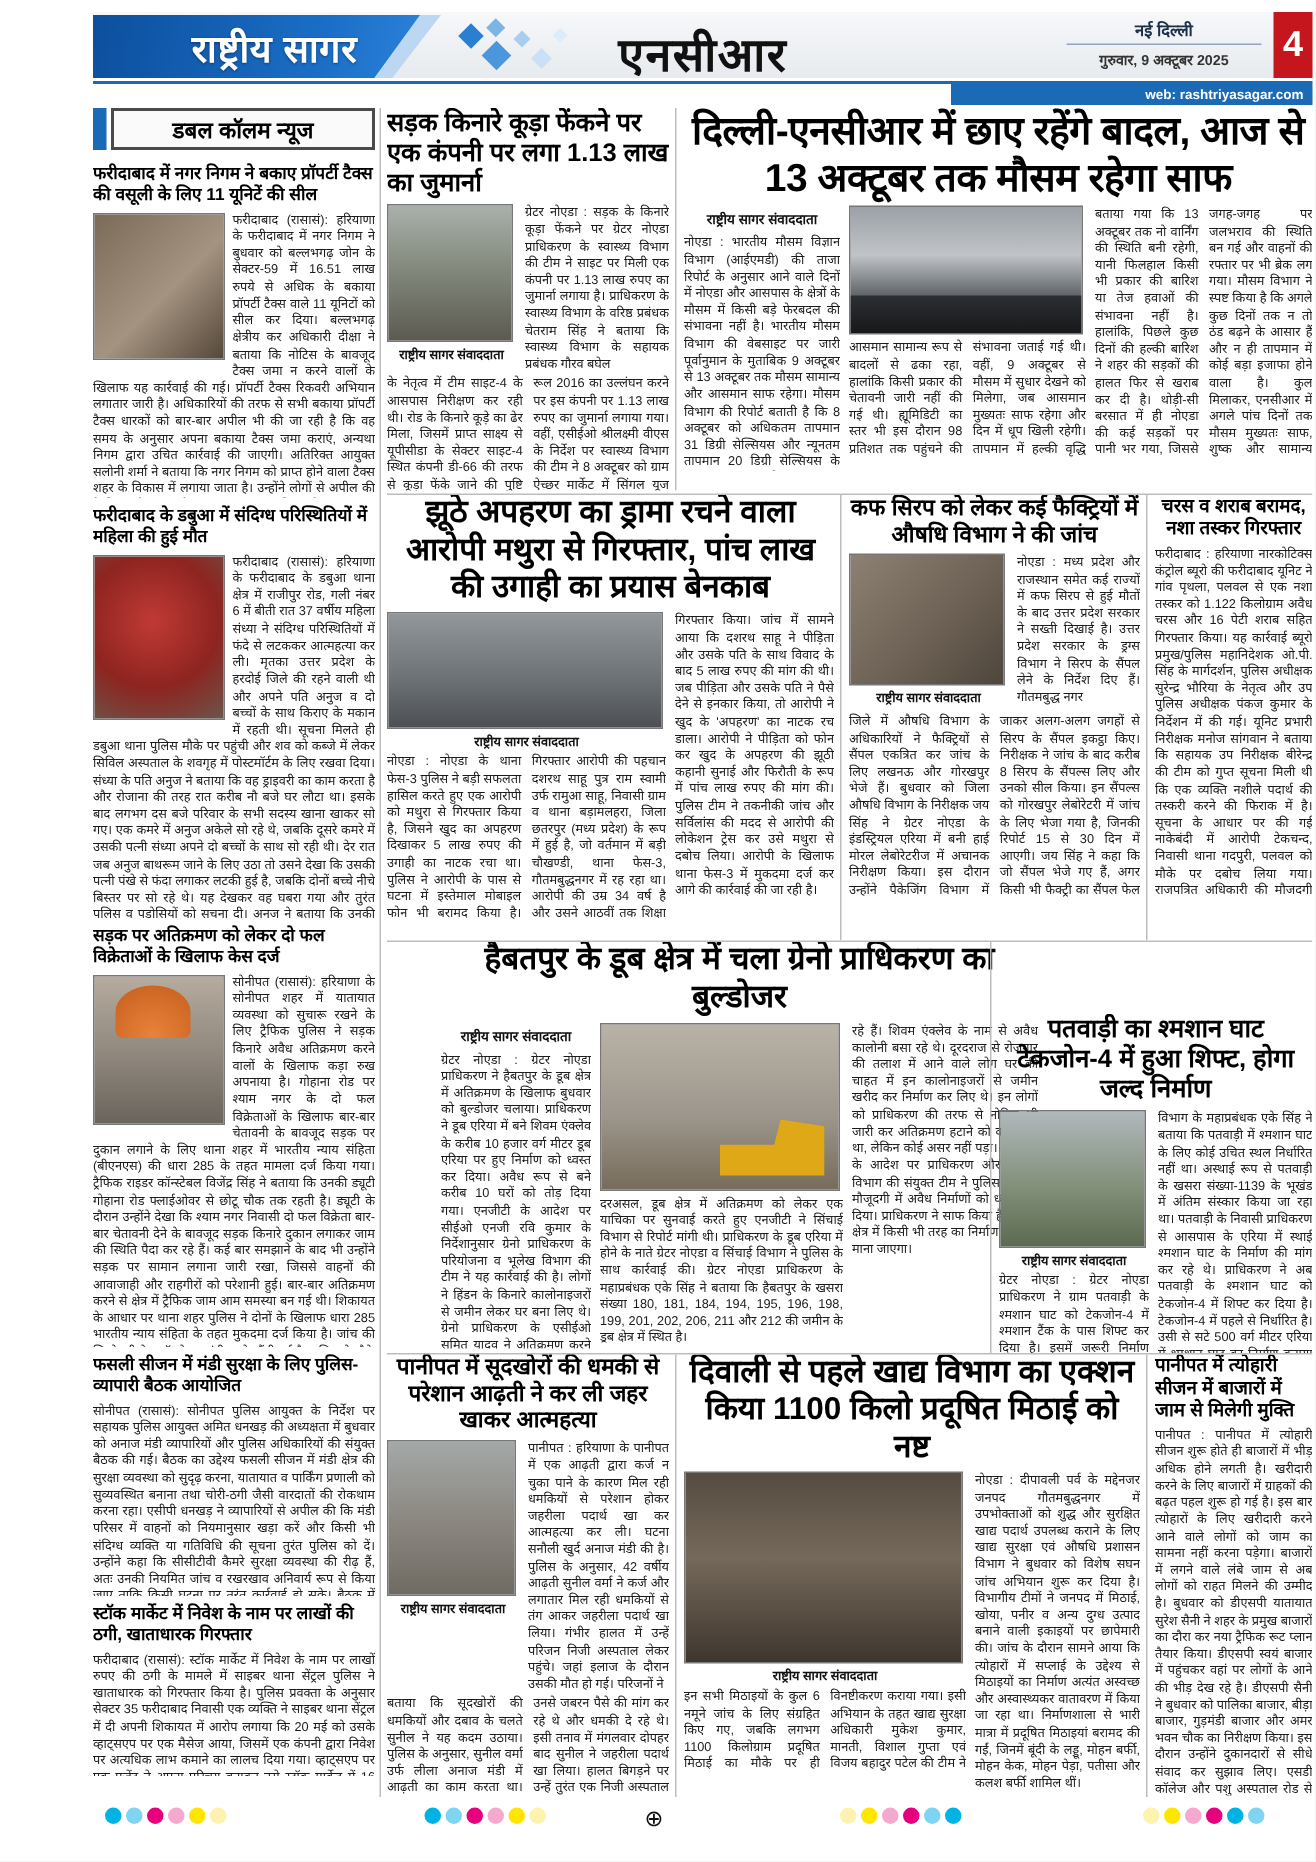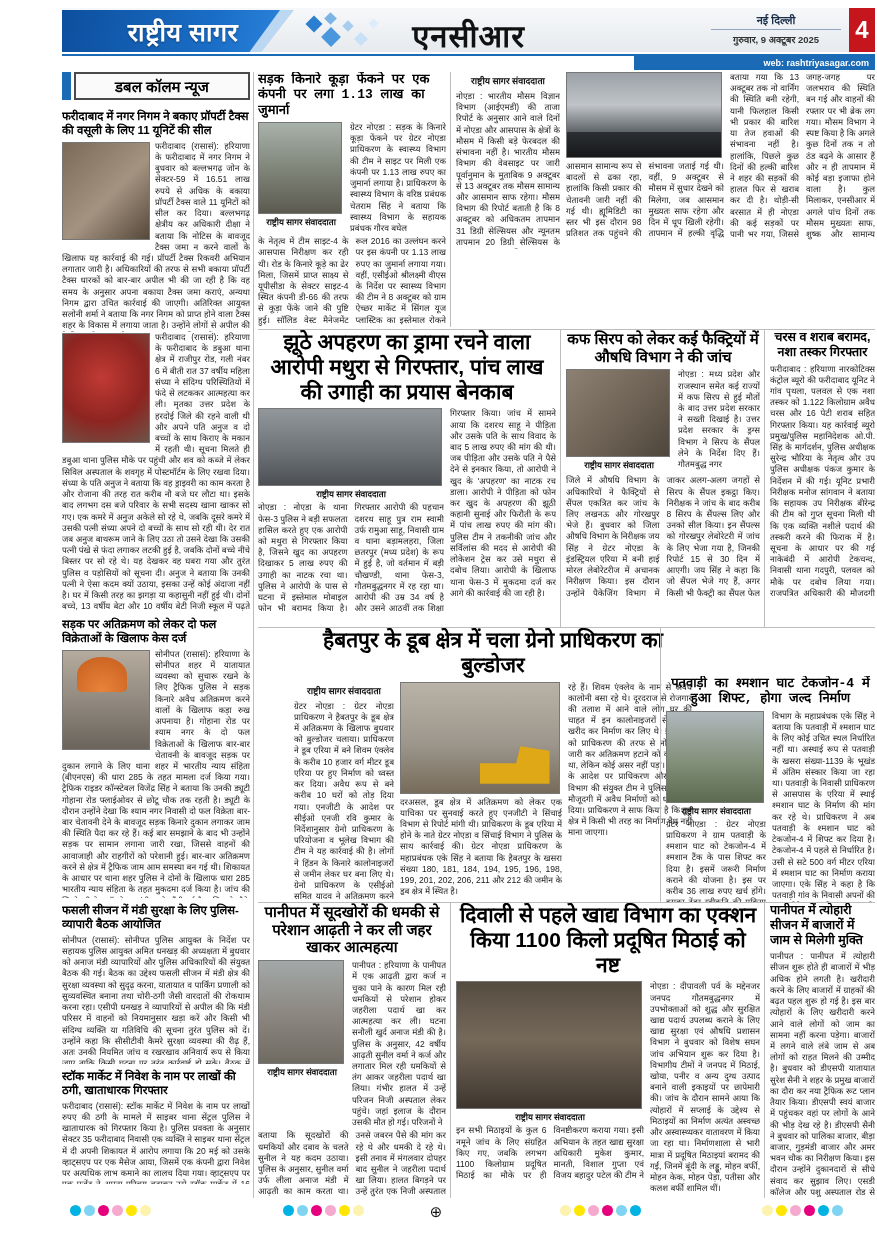--- a/index.html
+++ b/index.html
@@ -42,21 +42,21 @@
   .b-top{top:0;height:255px;}
   .b-mid{top:257px;height:295px;border-top:1px solid #bdbdbd;padding-top:2px;}
   .b-3{top:555px;height:272px;border-top:1px solid #bdbdbd;padding-top:2px;}
   .b-4{top:830px;height:296px;border-top:1px solid #bdbdbd;padding-top:12px;}
   .art{position:absolute;top:0;bottom:0;overflow:hidden;}
   
   .hl{font-weight:bold;color:#000;line-height:1.18;margin:0 0 4px 0;}
   .hl-c{text-align:center;}
   .hl-xl{font-size:26px;letter-spacing:-.3px;}
   .hl-lg{font-size:21px;}
-  .hl-md{font-size:13px;font-family:Liberation Mono, monospace;}
+  .hl-md{font-size:17px;}
   .hl-sm{font-size:15px;}
   .hl-xs{font-size:12.5px;}
   .lhl{font-size:11.5px;font-weight:bold;line-height:1.25;margin:5px 0 3px 0;color:#000;}
   .btxt{font-size:8.5px;line-height:1.32;text-align:justify;color:#1b1b1b;}
   .cols2{column-count:2;column-gap:7px;}
   .byline{font-size:9px;font-weight:bold;text-align:center;margin:2px 0 4px 0;color:#111;}
   .caption{font-size:8.5px;font-weight:bold;text-align:center;margin:2px 0 3px 0;color:#111;}
   .row{display:flex;gap:6px;}
   
   .photo{border:1px solid #777;position:relative;overflow:hidden;flex:none;box-sizing:border-box;}
@@ -130,20 +130,21 @@
 
       <article class="l-art" style="height:228px;">
         <h3 class="lhl">फरीदाबाद में नगर निगम ने बकाए प्रॉपर्टी टैक्स की वसूली के लिए 11 यूनिटें की सील</h3>
         <div class="btxt">
           <span class="photo lphoto ph-men" style="width:88px;height:98px;"></span>
           <span>फरीदाबाद (रासासं): हरियाणा के फरीदाबाद में नगर निगम ने बुधवार को बल्लभगढ़ जोन के सेक्टर-59 में 16.51 लाख रुपये से अधिक के बकाया प्रॉपर्टी टैक्स वाले 11 यूनिटों को सील कर दिया। बल्लभगढ़ क्षेत्रीय कर अधिकारी दीक्षा ने बताया कि नोटिस के बावजूद टैक्स जमा न करने वालों के खिलाफ यह कार्रवाई की गई। प्रॉपर्टी टैक्स रिकवरी अभियान लगातार जारी है। अधिकारियों की तरफ से सभी बकाया प्रॉपर्टी टैक्स धारकों को बार-बार अपील भी की जा रही है कि वह समय के अनुसार अपना बकाया टैक्स जमा कराएं, अन्यथा निगम द्वारा उचित कार्रवाई की जाएगी। अतिरिक्त आयुक्त सलोनी शर्मा ने बताया कि नगर निगम को प्राप्त होने वाला टैक्स शहर के विकास में लगाया जाता है। उन्होंने लोगों से अपील की है कि सभी अपना टैक्स समय पर नगर निगम में जमा कराएं और शहर के विकास में भागीदार बनें।</span>
         </div>
       </article>
 
       <article class="l-art" style="height:280px;">
+        <h3 class="lhl">फरीदाबाद के डबुआ में संदिग्ध परिस्थितियों में महिला की हुई मौत</h3>
         <div class="btxt">
           <span class="photo lphoto ph-red" style="width:88px;height:110px;"></span>
           <span>फरीदाबाद (रासासं): हरियाणा के फरीदाबाद के डबुआ थाना क्षेत्र में राजीपुर रोड, गली नंबर 6 में बीती रात 37 वर्षीय महिला संध्या ने संदिग्ध परिस्थितियों में फंदे से लटककर आत्महत्या कर ली। मृतका उत्तर प्रदेश के हरदोई जिले की रहने वाली थी और अपने पति अनुज व दो बच्चों के साथ किराए के मकान में रहती थी। सूचना मिलते ही डबुआ थाना पुलिस मौके पर पहुंची और शव को कब्जे में लेकर सिविल अस्पताल के शवगृह में पोस्टमॉर्टम के लिए रखवा दिया। संध्या के पति अनुज ने बताया कि वह ड्राइवरी का काम करता है और रोजाना की तरह रात करीब नौ बजे घर लौटा था। इसके बाद लगभग दस बजे परिवार के सभी सदस्य खाना खाकर सो गए। एक कमरे में अनुज अकेले सो रहे थे, जबकि दूसरे कमरे में उसकी पत्नी संध्या अपने दो बच्चों के साथ सो रही थी। देर रात जब अनुज बाथरूम जाने के लिए उठा तो उसने देखा कि उसकी पत्नी पंखे से फंदा लगाकर लटकी हुई है, जबकि दोनों बच्चे नीचे बिस्तर पर सो रहे थे। यह देखकर वह घबरा गया और तुरंत पुलिस व पड़ोसियों को सूचना दी। अनुज ने बताया कि उनकी पत्नी ने ऐसा कदम क्यों उठाया, इसका उन्हें कोई अंदाजा नहीं है। घर में किसी तरह का झगड़ा या कहासुनी नहीं हुई थी। दोनों बच्चे, 13 वर्षीय बेटा और 10 वर्षीय बेटी निजी स्कूल में पढ़ते हैं। 2009 में उसकी शादी हुई थी। सिपाही मोहम्मद जुबैर ने बताया कि जब पुलिस टीम मौके पर पहुंची तो महिला का शव पंखे से लटका हुआ मिला।</span>
         </div>
       </article>
 
       <article class="l-art" style="height:286px;">
         <h3 class="lhl">सड़क पर अतिक्रमण को लेकर दो फल विक्रेताओं के खिलाफ केस दर्ज</h3>
         <div class="btxt">
           <span class="photo lphoto ph-street umbrella" style="width:88px;height:100px;"></span>
@@ -179,20 +180,21 @@
               <div class="caption">राष्ट्रीय सागर संवाददाता</div>
             </div>
             <div class="btxt" style="flex:1;">ग्रेटर नोएडा : सड़क के किनारे कूड़ा फेंकने पर ग्रेटर नोएडा प्राधिकरण के स्वास्थ्य विभाग की टीम ने साइट पर मिली एक कंपनी पर 1.13 लाख रुपए का जुमार्ना लगाया है। प्राधिकरण के स्वास्थ्य विभाग के वरिष्ठ प्रबंधक चेतराम सिंह ने बताया कि स्वास्थ्य विभाग के सहायक प्रबंधक गौरव बघेल</div>
           </div>
           <div class="btxt cols2" style="height:92px;margin-top:2px;overflow:hidden;">के नेतृत्व में टीम साइट-4 के आसपास निरीक्षण कर रही थी। रोड के किनारे कूड़े का ढेर मिला, जिसमें प्राप्त साक्ष्य से यूपीसीडा के सेक्टर साइट-4 स्थित कंपनी डी-66 की तरफ से कूड़ा फेंके जाने की पुष्टि हुई। सॉलिड वेस्ट मैनेजमेंट रूल 2016 का उल्लंघन करने पर इस कंपनी पर 1.13 लाख रुपए का जुमार्ना लगाया गया। वहीं, एसीईओ श्रीलक्ष्मी वीएस के निर्देश पर स्वास्थ्य विभाग की टीम ने 8 अक्टूबर को ग्राम ऐच्छर मार्केट में सिंगल यूज प्लास्टिक का इस्तेमाल रोकने के लिए जागरूकता अभियान चलाया गया। दुकानदारों को पॉलिथीन का इस्तेमाल न करने के लिए बोला गया। इस दौरान 18 किलोग्राम पॉलिथीन भी जब्त की गई।</div>
         </article>
 
         <div class="vline" style="left:192px;"></div>
 
         <article class="art" style="left:198px;width:419px;">
+          <h1 class="hl hl-xl hl-c">दिल्ली-एनसीआर में छाए रहेंगे बादल, आज से 13 अक्टूबर तक मौसम रहेगा साफ</h1>
           <div class="row">
             <div style="width:104px;flex:none;">
               <div class="byline">राष्ट्रीय सागर संवाददाता</div>
               <div class="btxt" style="height:158px;overflow:hidden;">नोएडा : भारतीय मौसम विज्ञान विभाग (आईएमडी) की ताजा रिपोर्ट के अनुसार आने वाले दिनों में नोएडा और आसपास के क्षेत्रों के मौसम में किसी बड़े फेरबदल की संभावना नहीं है। भारतीय मौसम विभाग की वेबसाइट पर जारी पूर्वानुमान के मुताबिक 9 अक्टूबर से 13 अक्टूबर तक मौसम सामान्य और आसमान साफ रहेगा। मौसम विभाग की रिपोर्ट बताती है कि 8 अक्टूबर को अधिकतम तापमान 31 डिग्री सेल्सियस और न्यूनतम तापमान 20 डिग्री सेल्सियस के आसपास रहा। इस दिन</div>
             </div>
             <div style="width:158px;flex:none;">
               <div class="photo ph-sky" style="width:156px;height:86px;"></div>
               <div class="btxt cols2" style="height:84px;margin-top:3px;overflow:hidden;">आसमान सामान्य रूप से बादलों से ढका रहा, हालांकि किसी प्रकार की चेतावनी जारी नहीं की गई थी। ह्यूमिडिटी का स्तर भी इस दौरान 98 प्रतिशत तक पहुंचने की संभावना जताई गई थी। वहीं, 9 अक्टूबर से मौसम में सुधार देखने को मिलेगा, जब आसमान मुख्यतः साफ रहेगा और दिन में धूप खिली रहेगी। तापमान में हल्की वृद्धि के साथ अधिकतम तापमान 32 से 34 डिग्री सेल्सियस और न्यूनतम तापमान 20 से 21 डिग्री सेल्सियस के बीच बना रहेगा।</div>
             </div>
             <div class="btxt cols2" style="flex:1;height:176px;overflow:hidden;">बताया गया कि 13 अक्टूबर तक नो वार्निंग की स्थिति बनी रहेगी, यानी फिलहाल किसी भी प्रकार की बारिश या तेज हवाओं की संभावना नहीं है। हालांकि, पिछले कुछ दिनों की हल्की बारिश ने शहर की सड़कों की हालत फिर से खराब कर दी है। थोड़ी-सी बरसात में ही नोएडा की कई सड़कों पर पानी भर गया, जिससे जगह-जगह पर जलभराव की स्थिति बन गई और वाहनों की रफ्तार पर भी ब्रेक लग गया। मौसम विभाग ने स्पष्ट किया है कि अगले कुछ दिनों तक न तो ठंड बढ़ने के आसार हैं और न ही तापमान में कोई बड़ा इजाफा होने वाला है। कुल मिलाकर, एनसीआर में अगले पांच दिनों तक मौसम मुख्यतः साफ, शुष्क और सामान्य रहेगा, जिससे लोगों को राहत मिलेगी।</div>

